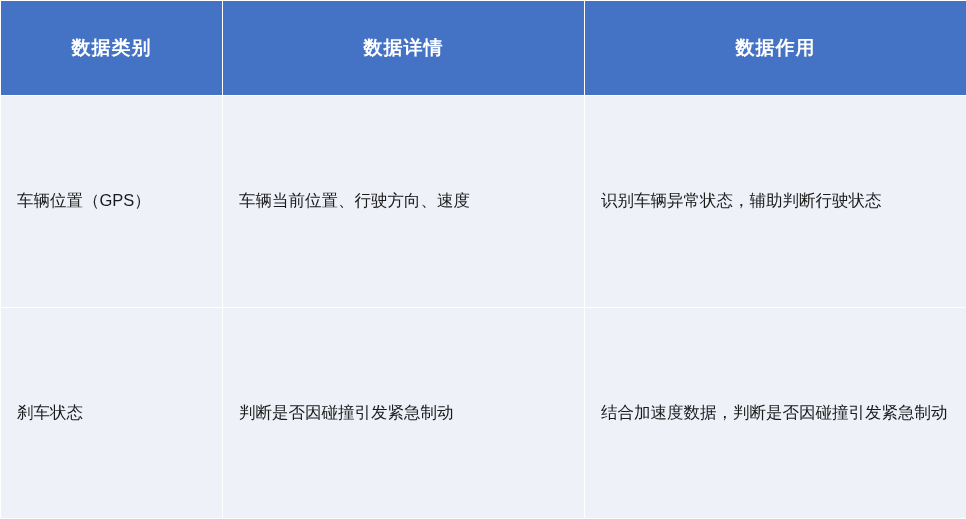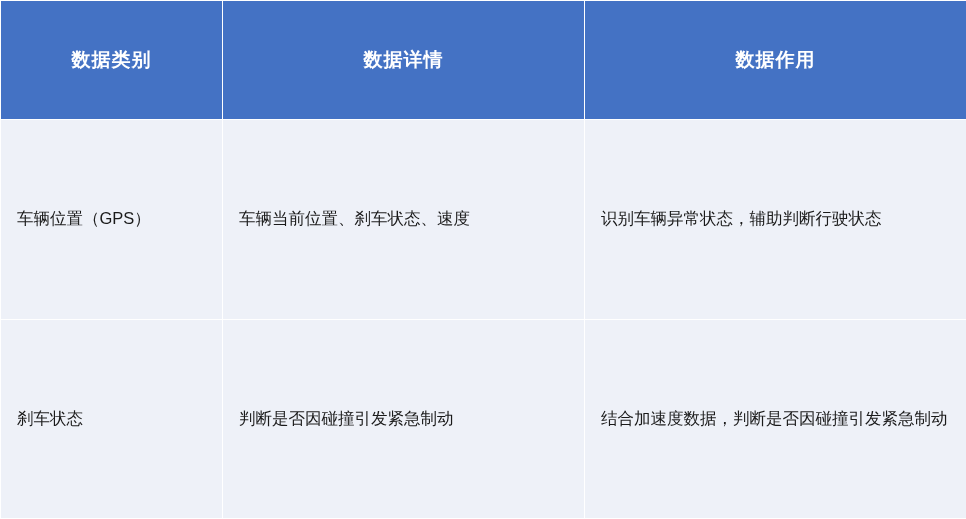--- a/index.html
+++ b/index.html
@@ -29,21 +29,21 @@
   table.data-table col.c3 { width: 382px; }
 
   thead th {
     background: #4472c4;
     color: #ffffff;
     font-size: 19px;
     font-weight: bold;
     text-align: center;
     vertical-align: middle;
     height: 86px;
-    padding: 16px 10px;
+    padding: 4px 10px;
     border: 1px solid #ffffff;
     letter-spacing: 1px;
   }
   tbody td {
     font-size: 16.5px;
     color: #1a1a1a;
     vertical-align: middle;
     padding: 10px 16px;
     border: 1px solid #ffffff;
     line-height: 1.55;
@@ -67,21 +67,21 @@
     <thead>
       <tr>
         <th>数据类别</th>
         <th>数据详情</th>
         <th>数据作用</th>
       </tr>
     </thead>
     <tbody>
       <tr class="row-a">
         <td>车辆位置（GPS）</td>
-        <td>车辆当前位置、刹车状态、速度</td>
+        <td>车辆当前位置、行驶方向、速度</td>
         <td>识别车辆异常状态，辅助判断行驶状态</td>
       </tr>
       <tr class="row-a">
         <td>刹车状态</td>
         <td>判断是否因碰撞引发紧急制动</td>
         <td>结合加速度数据，判断是否因碰撞引发紧急制动</td>
       </tr>
     </tbody>
   </table>
 </div>

